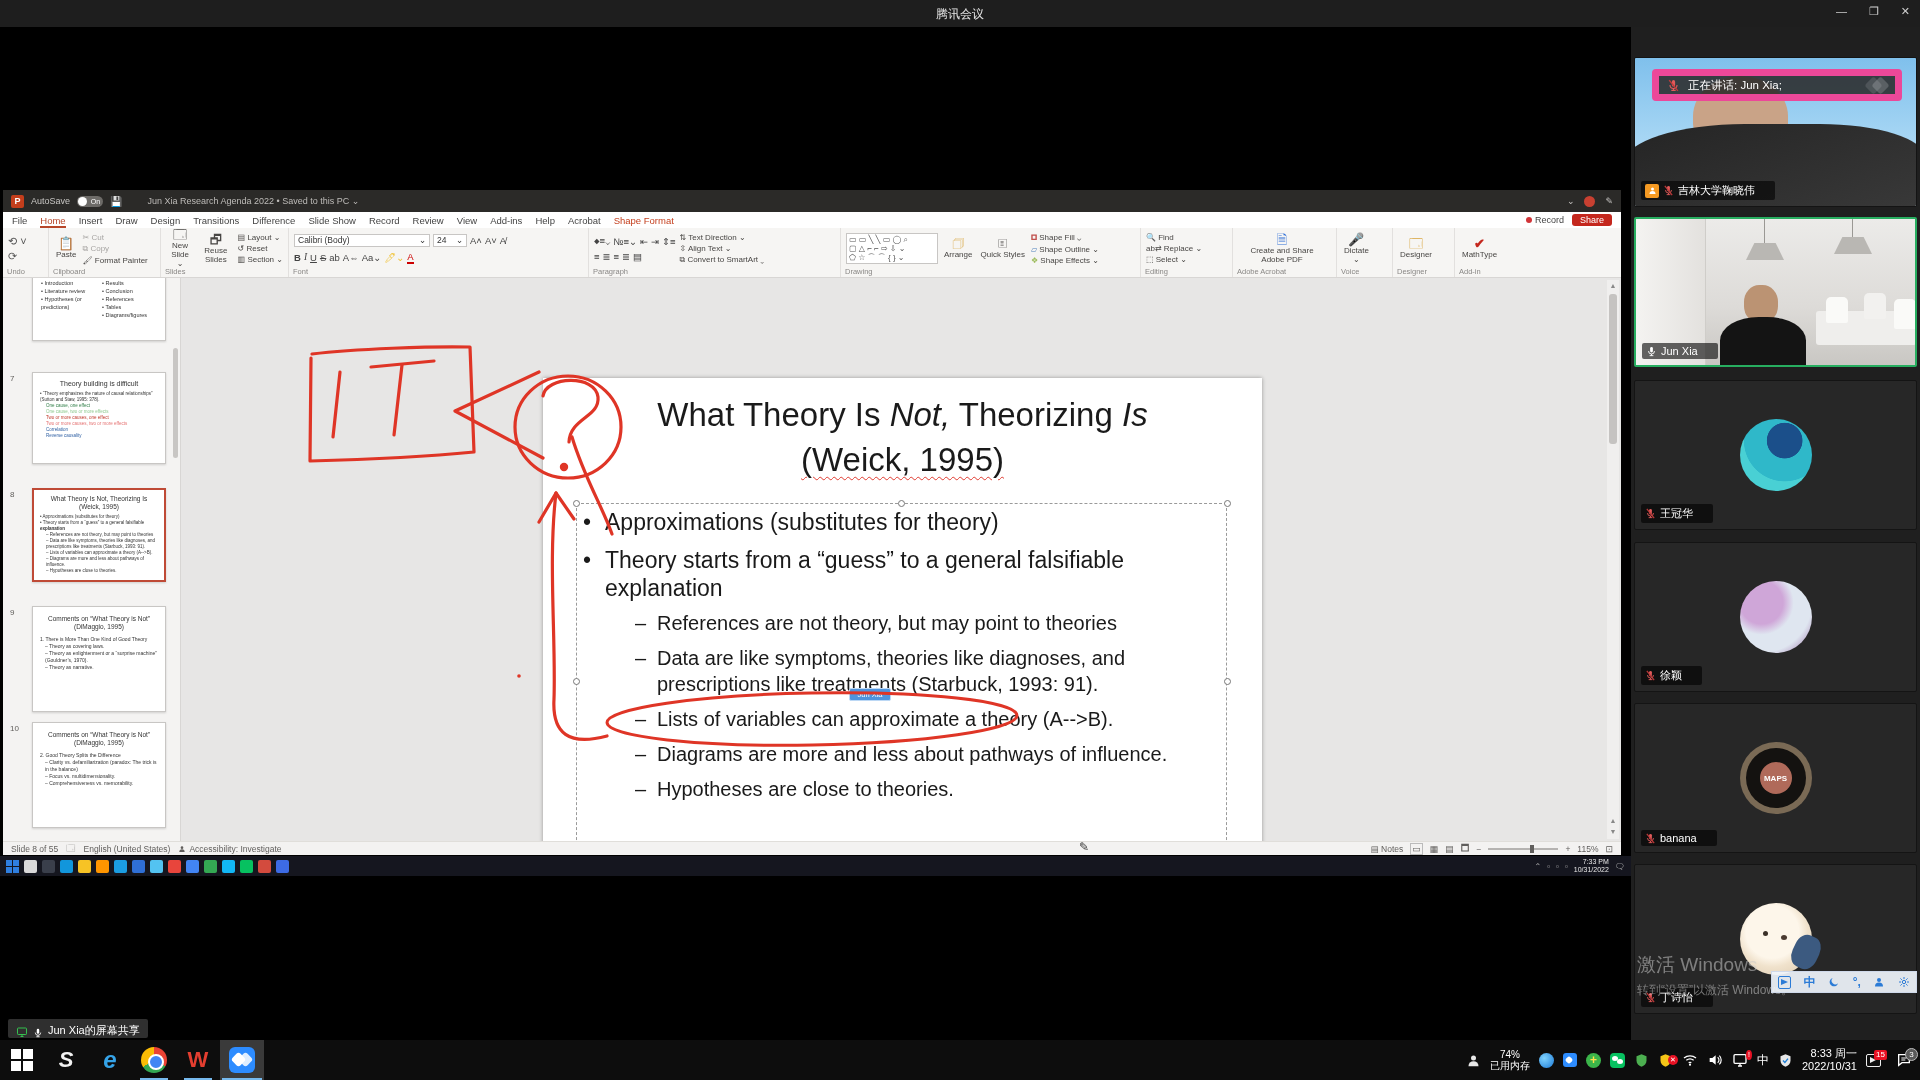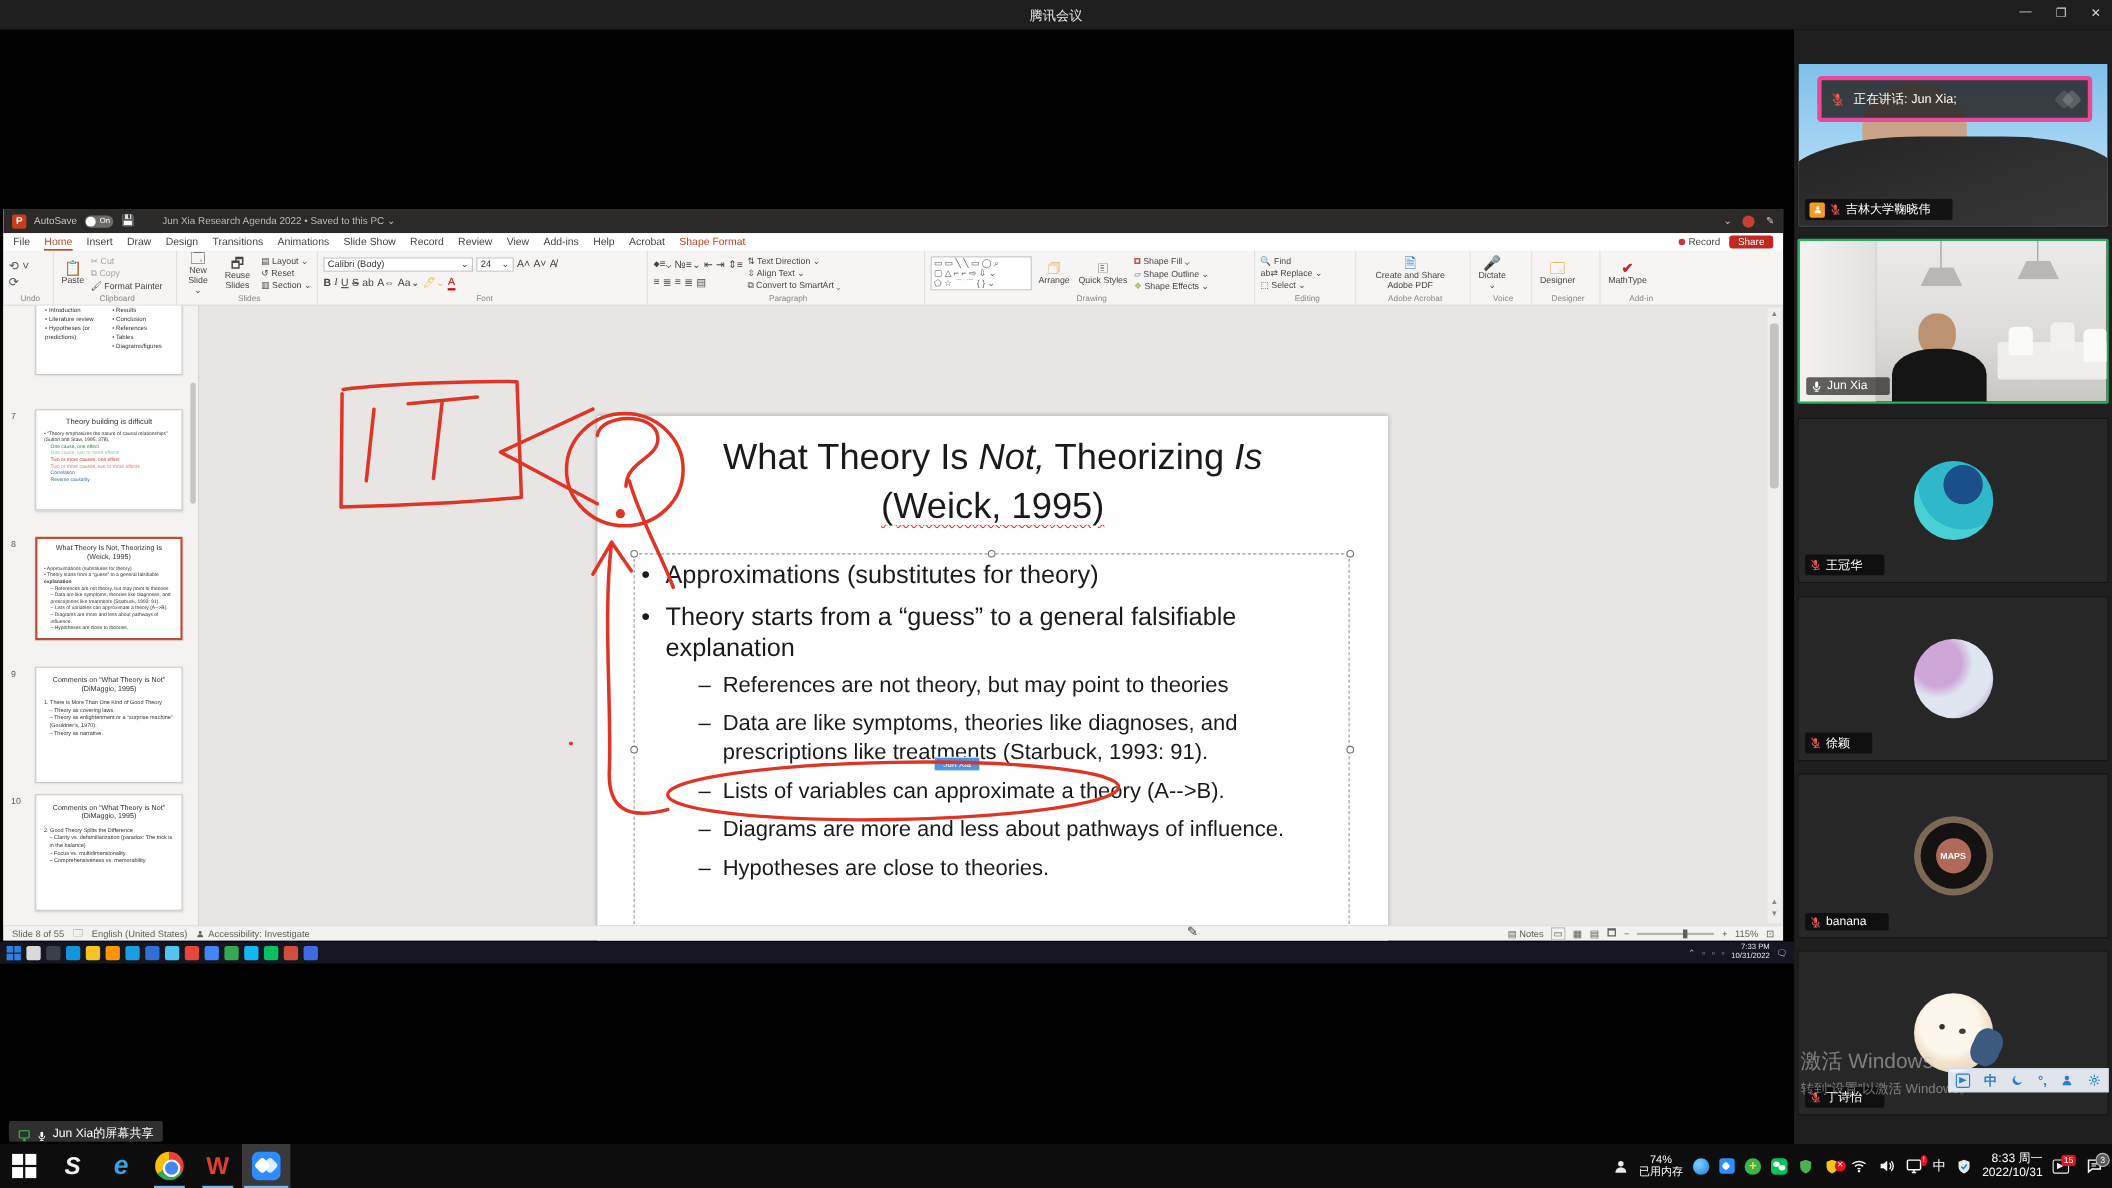--- a/index.html
+++ b/index.html
@@ -23,21 +23,21 @@
 #ppt-menu{position:absolute;left:0;top:22px;width:100%;height:16px;background:#fff;display:flex;align-items:center;gap:13px;padding:0 9px;font-size:9.5px;color:#444}
 #ppt-menu .tab{cursor:default}
 #ppt-menu .tab.active{color:#b7472a;box-shadow:0 2px 0 #b7472a}
 #ppt-menu .tab.accent{color:#c43e1c}
 #ppt-menu .mright{margin-left:auto;display:flex;align-items:center;gap:8px}
 .recdot{width:6px;height:6px;border-radius:50%;background:#d13438;display:inline-block;margin-right:3px}
 .sharepill{background:#c4271d;color:#fff;border-radius:3px;padding:1px 8px;font-size:9px}
 
 #ribbon{position:absolute;left:0;top:38px;width:100%;height:50px;background:#f6f5f3;border-bottom:1px solid #d8d6d4;display:flex}
 .rg{position:relative;height:100%;border-right:1px solid #e2e0de;padding:3px 5px 11px;display:flex;align-items:center;gap:4px}
-.rg .gl{position:absolute;bottom:1px;left:4px;right:0;text-align:center;font-size:7.5px;color:#8a8886}
+.rg .gl{position:absolute;bottom:1px;left:4px;right:0;font-size:7.5px;color:#8a8886}
 .rbtn{display:flex;flex-direction:column;align-items:center;justify-content:center;font-size:8px;color:#484644;gap:1px;padding:0 2px;line-height:1.05;text-align:center}
 .rbtn .ic{font-size:13px;line-height:13px}
 .rstack{display:flex;flex-direction:column;justify-content:center;gap:2px;font-size:8px;color:#484644}
 .rstack span{white-space:nowrap}
 .gray{color:#a8a6a4}
 .combo{border:1px solid #c8c6c4;background:#fff;font-size:8.5px;color:#333;padding:0 3px;height:13px;display:flex;align-items:center;gap:4px}
 .fmtrow{display:flex;gap:3px;font-size:9.5px;color:#444;align-items:center}
 .shapebox{border:1px solid #c8c6c4;background:#fff;padding:1px 2px;font-size:8px;color:#555;line-height:9px;width:92px}
 
 #pbody{position:absolute;left:0;top:88px;width:100%;height:563px;background:#e7e6e5}
@@ -78,21 +78,21 @@
 .chip{width:13px;height:13px;border-radius:2px}
 #ptask .tray{margin-left:auto;display:flex;align-items:center;gap:6px;color:#bbb;font-size:8px}
 #ptask .clk{text-align:right;color:#e8e8e8;font-size:7px;line-height:8px}
 #sharelabel{position:absolute;left:8px;top:992px;height:19px;background:#2f2f2f;border-radius:2px;display:flex;align-items:flex-end;gap:5px;padding:0 8px;color:#fff;font-size:11px}
 
 #panel{position:absolute;left:1631px;top:27px;width:289px;height:1013px;background:#1f1f1f}
 .tile{position:absolute;left:3px;width:283px;height:150px;background:#272727;border:1px solid #141414;border-radius:2px;overflow:hidden}
 .tile.active{border:2px solid #27ae60}
 .nbadge{position:absolute;left:6px;bottom:6px;background:rgba(0,0,0,.6);border-radius:2px;display:flex;align-items:center;gap:4px;padding:2px 20px 2px 4px;color:#fff;font-size:11px;z-index:5}
 .avacirc{position:absolute;left:50%;top:38px;transform:translateX(-50%);width:72px;height:72px;border-radius:50%}
-#banner{position:absolute;left:17px;top:11px;width:250px;height:42px;background:rgba(42,42,42,.88);border:4px solid #ec4899;border-radius:4px;display:flex;align-items:center;gap:8px;padding:0 8px;color:#fff;font-size:11.5px;z-index:6}
+#banner{position:absolute;left:17px;top:11px;width:250px;height:32px;background:rgba(42,42,42,.88);border:7px solid #ec4899;border-radius:4px;display:flex;align-items:center;gap:8px;padding:0 8px;color:#fff;font-size:11.5px;z-index:6}
 .mlogo{margin-left:auto;display:flex}
 .mlogo i{width:13px;height:13px;background:#fff;opacity:.12;border-radius:3px;transform:rotate(45deg)}
 .mlogo i+i{margin-left:-6px;opacity:.18}
 #wm{position:absolute;left:6px;top:925px;color:rgba(200,200,200,.55);z-index:8}
 #wm .l1{font-size:19px}
 #wm .l2{font-size:12px;margin-top:4px}
 #imebar{position:absolute;left:140px;top:944px;width:146px;height:22px;background:rgba(240,245,252,.92);border:1px solid #cfd9ea;display:flex;align-items:center;justify-content:space-around;color:#2b7bd6;font-size:12px;z-index:9}
 
 #task{position:absolute;left:0;top:1040px;width:1920px;height:40px;background:#0d0d0d;display:flex;align-items:center}
 .tcell{width:44px;height:40px;display:flex;align-items:center;justify-content:center;position:relative}
@@ -205,21 +205,21 @@
       </span>
     </div>
 
     <div id="ppt-menu">
       <span class="tab">File</span>
       <span class="tab active">Home</span>
       <span class="tab">Insert</span>
       <span class="tab">Draw</span>
       <span class="tab">Design</span>
       <span class="tab">Transitions</span>
-      <span class="tab">Animations</span>
+      <span class="tab">Difference</span>
       <span class="tab">Slide Show</span>
       <span class="tab">Record</span>
       <span class="tab">Review</span>
       <span class="tab">View</span>
       <span class="tab">Add-ins</span>
       <span class="tab">Help</span>
       <span class="tab">Acrobat</span>
       <span class="tab accent">Shape Format</span>
       <span class="mright">
         <span style="font-size:9px;color:#444"><i class="recdot"></i><span>Record</span></span>

